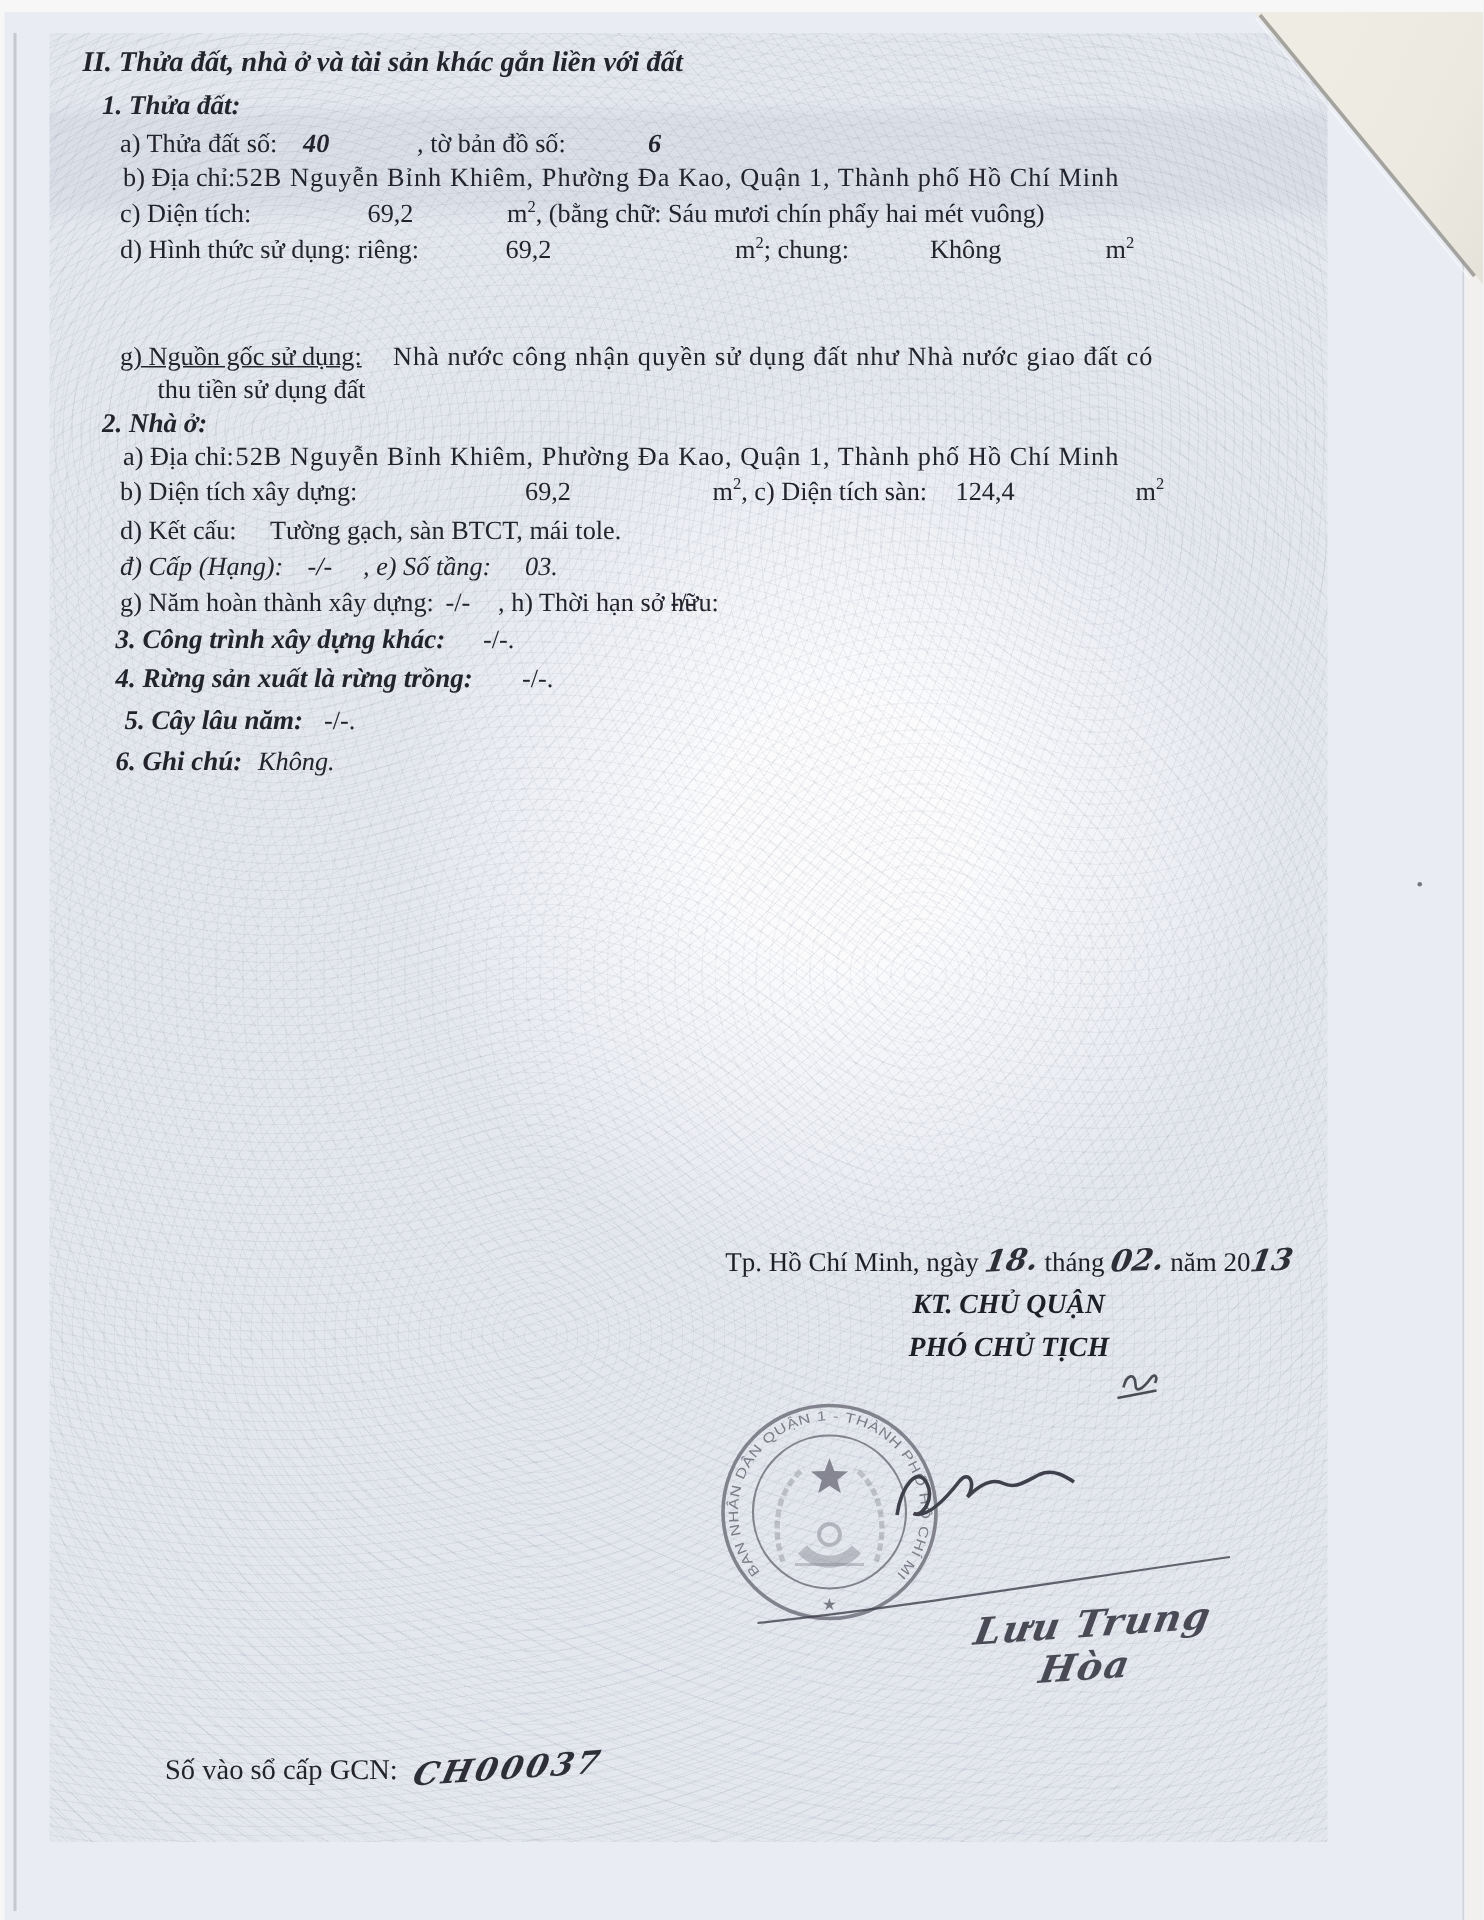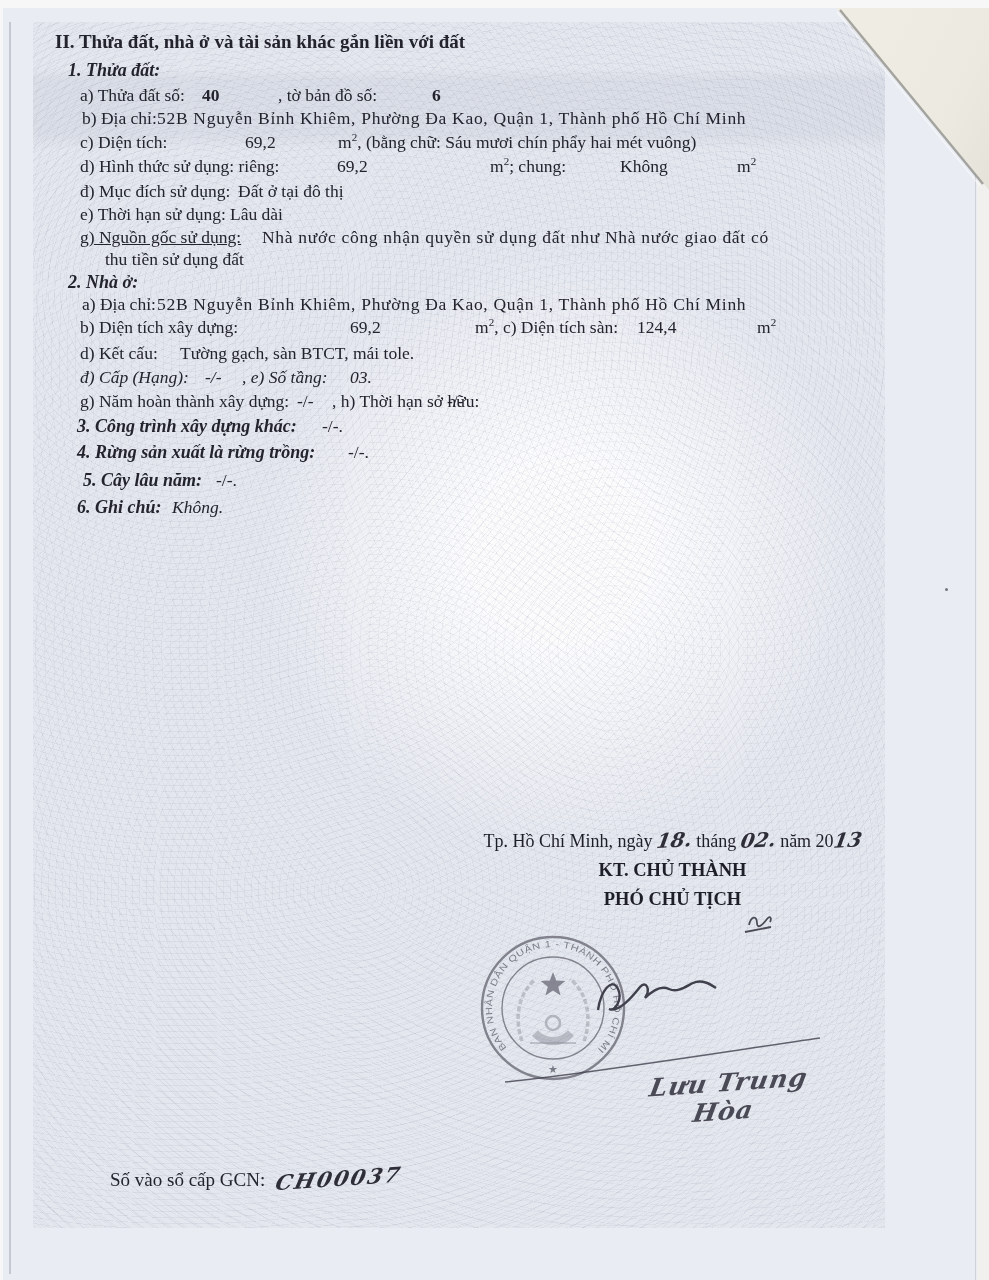--- a/index.html
+++ b/index.html
@@ -25,21 +25,21 @@
       radial-gradient(circle at 62% 44%, rgba(255,255,255,.85) 0 90px, rgba(255,255,255,0) 300px);
   }
   
   .fold{position:absolute;left:836px;top:8px;width:153px;height:182px;
         background:linear-gradient(115deg,#efece4 20%,#ece9e0 70%,#e5e2d9 100%);
         clip-path:polygon(0 0,100% 0,100% 100%);}
   
   .ln{position:absolute;left:0;width:989px;height:24px;color:#23232d;
       font-size:17.5px;white-space:nowrap;}
   .seg{position:absolute;top:0;}
-  .b{font-weight:bold;}
+  .b{font-weight:bold;font-style:italic;}
   .bi{font-weight:bold;font-style:italic;}
   .it{font-style:italic;}
   .addr{letter-spacing:.7px;}
   sup{font-size:11px;vertical-align:super;line-height:0;}
   .hand{font-family:"DejaVu Serif",serif;font-style:italic;font-weight:bold;
         color:#2e2e39;display:inline-block;transform:skewX(-12deg) rotate(-3deg);}
   .center-block{position:absolute;left:440px;top:828px;width:465px;text-align:center;color:#1e1e28;}
   .center-block .row{margin:0 0 8px 0;}
   .sig-name{position:absolute;left:616px;top:1068px;width:220px;text-align:center;
             font-size:25px;font-style:italic;font-weight:bold;color:#4a4a56;
@@ -85,28 +85,20 @@
     <span class="seg" style="left:245px;">69,2</span>
     <span class="seg" style="left:338px;"><span>m</span><sup>2</sup><span>, (bằng chữ: Sáu mươi chín phẩy hai mét vuông)</span></span>
   </div>
   <div class="ln" style="top:156px;">
     <span class="seg" style="left:80px;">d) Hình thức sử dụng: riêng:</span>
     <span class="seg" style="left:337px;">69,2</span>
     <span class="seg" style="left:490px;"><span>m</span><sup>2</sup><span>; chung:</span></span>
     <span class="seg" style="left:620px;">Không</span>
     <span class="seg" style="left:737px;"><span>m</span><sup>2</sup></span>
   </div>
-  <div class="ln" style="top:181px;">
-    <span class="seg" style="left:80px;">đ) Mục đích sử dụng:</span>
-    <span class="seg" style="left:238px;">Đất ở tại đô thị</span>
-  </div>
-  <div class="ln" style="top:204px;">
-    <span class="seg" style="left:80px;">e) Thời hạn sử dụng:</span>
-    <span class="seg" style="left:230px;">Lâu dài</span>
-  </div>
   <div class="ln" style="top:227px;">
     <span class="seg" style="left:80px;text-decoration:underline;">g) Nguồn gốc sử dụng:</span>
     <span class="seg addr" style="left:262px;">Nhà nước công nhận quyền sử dụng đất như Nhà nước giao đất có</span>
   </div>
   <div class="ln" style="top:249px;">
     <span class="seg" style="left:105px;">thu tiền sử dụng đất</span>
   </div>
 
   <div class="ln" style="top:272px;">
     <span class="seg bi" style="left:68px;font-size:18px;">2. Nhà ở:</span>
@@ -157,21 +149,21 @@
   </div>
 
   <div class="center-block">
     <div class="row" style="font-size:18px;">
       <span>Tp. Hồ Chí Minh, ngày</span>
       <span class="hand" style="font-size:20px;">18.</span>
       <span>tháng</span>
       <span class="hand" style="font-size:20px;">02.</span>
       <span>năm 20</span><span class="hand" style="font-size:20px;">13</span>
     </div>
-    <div class="row b" style="font-size:18.5px;">KT. CHỦ THÀNH</div>
+    <div class="row b" style="font-size:18.5px;">KT. CHỦ QUẬN</div>
     <div class="row b" style="font-size:18.5px;">PHÓ CHỦ TỊCH</div>
   </div>
 
   <svg class="overlay" width="989" height="1280" viewBox="0 0 989 1280">
 
     <path d="M 840 10 L 983 184" stroke="#8b8b86" stroke-width="2.4" fill="none" opacity=".75"></path>
     <path d="M 837 12 L 980 186" stroke="#ffffff" stroke-width="1.2" fill="none" opacity=".5"></path>
 
     <g transform="translate(478,933)" opacity=".78" style="filter:blur(.4px)">
       <circle cx="75" cy="75" r="71" fill="none" stroke="#686874" stroke-width="2.4"></circle>

